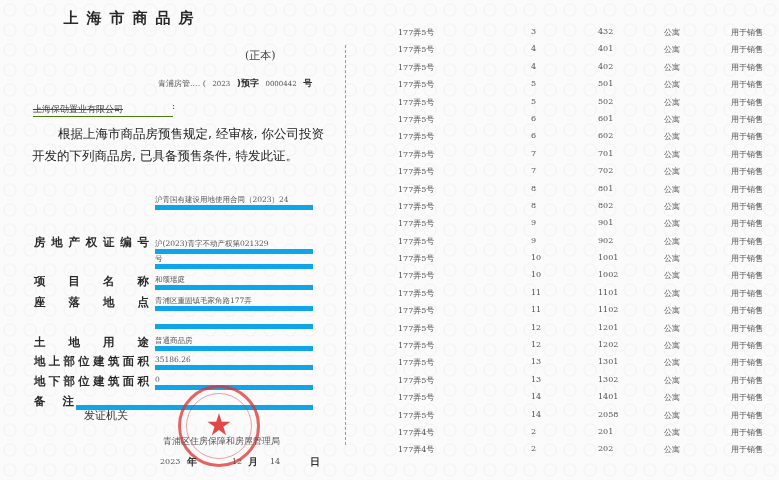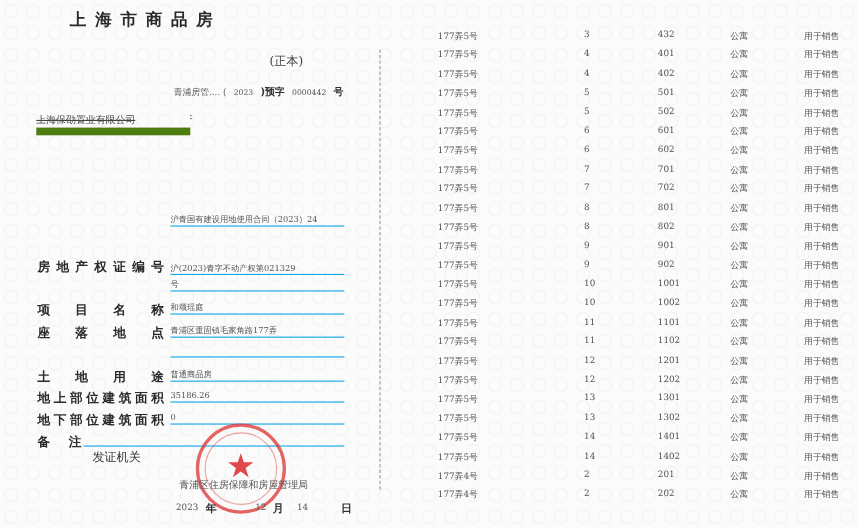--- a/index.html
+++ b/index.html
@@ -32,37 +32,37 @@
     font-size: 11px; color: #444;
   }
   .permit-no {
     position: absolute; top: 77px; left: 158px; font-size: 8px; color: #555;
   }
   .permit-no .b { font-family: "DejaVu Sans", sans-serif; font-weight: bold; font-size: 9px; color: #333; }
   .permit-no .n { font-size: 7px; margin: 0 4px; }
   .company {
     position: absolute; top: 103px; left: 33px; width: 140px;
     font-size: 9px; color: #444;
-    border-bottom: 7px solid #4d7c0f;
+    border-bottom: 1px solid #4d7c0f;
     text-decoration: line-through;
   }
   .company-colon { position: absolute; top: 101px; left: 172px; font-size: 9px; }
   .para {
     position: absolute; top: 123px; left: 32px; width: 300px;
     font-family: "DejaVu Sans", sans-serif; font-size: 12.5px; line-height: 22px;
     color: #222; text-indent: 26px;
   }
   .field-label {
     position: absolute; left: 34px; font-weight: bold; font-size: 11.5px; color: #2a2a2a;
     white-space: nowrap;
   }
   .field-label.spread { display: flex; justify-content: space-between; width: 115px; }
   .field-value {
     position: absolute; left: 155px; width: 158px;
-    border-bottom: 1px solid #0ea5e9; font-size: 7.5px; color: #555;
+    border-bottom: 5px solid #0ea5e9; font-size: 7.5px; color: #555;
     height: 11px; line-height: 11px; white-space: nowrap; overflow: visible;
   }
   .issuer-label {
     position: absolute; top: 408px; left: 84px;
     font-family: "DejaVu Sans", sans-serif; font-size: 11px; color: #333;
   }
   .issuer-name { position: absolute; top: 435px; left: 163px; font-size: 9px; color: #555; }
   .date-row { position: absolute; top: 457px; left: 160px; font-size: 8px; color: #555; width: 165px; height: 14px; }
   .date-row span { position: absolute; }
   .date-row .u { font-family: "DejaVu Sans", sans-serif; font-weight: bold; font-size: 10px; color: #333; top: -2px; }
@@ -101,20 +101,21 @@
     <span>(</span>
     <span class="n">2023</span>
     <span class="b">)预字</span>
     <span class="n">0000442</span>
     <span class="b">号</span>
   </div>
 
   <div class="company">上海保劭置业有限公司</div>
   <div class="company-colon">:</div>
 
+  <div class="para">根据上海市商品房预售规定, 经审核, 你公司投资开发的下列商品房, 已具备预售条件, 特发此证。</div>
 
   <div class="field-value" style="top:194px;">沪青国有建设用地使用合同（2023）24</div>
 
   <div class="field-label spread" style="top:235px;">
     <span>房</span>
       <span>地</span>
       <span>产</span>
       <span>权</span>
       <span>证</span>
       <span>编</span>
@@ -350,21 +351,21 @@
       <div class="row">
         <span class="c0">177弄5号</span>
         <span class="c1">14</span>
         <span class="c2">1401</span>
         <span class="c3">公寓</span>
         <span class="c4">用于销售</span>
       </div>
       <div class="row">
         <span class="c0">177弄5号</span>
         <span class="c1">14</span>
-        <span class="c2">1402</span>
+        <span class="c2">2058</span>
         <span class="c3">公寓</span>
         <span class="c4">用于销售</span>
       </div>
       <div class="row">
         <span class="c0">177弄4号</span>
         <span class="c1">2</span>
         <span class="c2">201</span>
         <span class="c3">公寓</span>
         <span class="c4">用于销售</span>
       </div>

